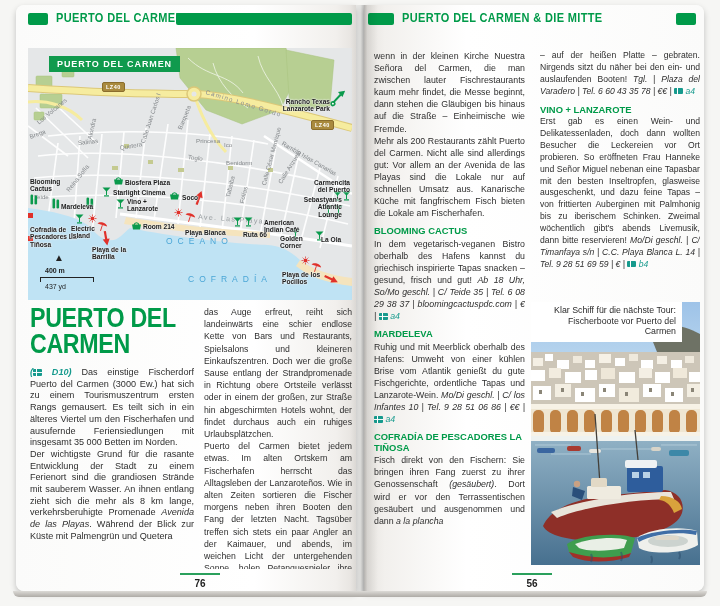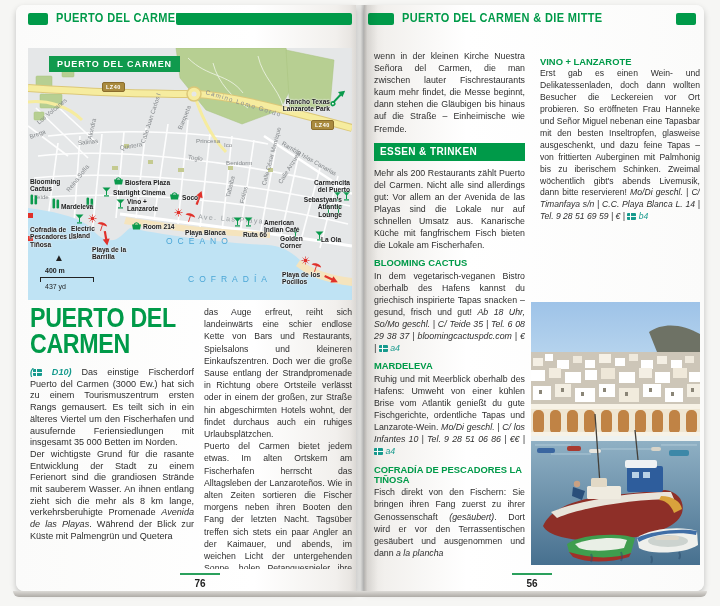--- a/index.html
+++ b/index.html
@@ -355,30 +355,30 @@
     <p class="lead"><span class="seg-i" style="color: rgb(22, 154, 141);">(</span><span class="mapref"></span><span class="seg-i" style="color: rgb(22, 154, 141);"> D10) </span><span class="seg-b">Das einstige Fischerdorf Puerto del Carmen (3000 Ew.) hat sich zu einem Tourismuszentrum ersten Rangs gemausert. Es teilt sich in ein älteres Viertel um den Fischerhafen und ausufernde Feriensiedlungen mit insgesamt 35 000 Betten im Norden.</span></p>
     <p><span>Der wichtigste Grund für die rasante Entwicklung der Stadt zu einem Ferienort sind die grandiosen Strände mit sauberem Wasser. An ihnen entlang zieht sich die mehr als 8 km lange, verkehrsberuhigte Promenade </span><span class="seg-i">Avenida de las Playas</span><span>. Während der Blick zur Küste mit Palmengrün und Quetera</span></p>
   </div>
   <div class="col lc2">
     <p><span>das Auge erfreut, reiht sich landeinwärts eine schier endlose Kette von Bars und Restaurants, Spielsalons und kleineren Einkaufszentren. Doch wer die große Sause entlang der Strandpromenade in Richtung obere Ortsteile verlässt oder in einem der großen, zur Straße hin abgeschirmten Hotels wohnt, der findet durchaus auch ein ruhiges Urlaubsplätzchen.</span></p>
     <p><span>Puerto del Carmen bietet jedem etwas. Im alten Ortskern am Fischerhafen herrscht das Alltagsleben der Lanzaroteños. Wie in alten Zeiten sortieren die Fischer morgens neben ihren Booten den Fang der letzten Nacht. Tagsüber treffen sich stets ein paar Angler an der Kaimauer, und abends, im weichen Licht der untergehenden Sonne, holen Petanquespieler ihre Eisenkugeln für ein Spielchen heraus. Und</span></p>
   </div>
 
   <div class="col rc1">
     <p><span>wenn in der kleinen Kirche Nuestra Señora del Carmen, die man zwischen lauter Fischrestaurants kaum mehr findet, die Messe beginnt, dann stehen die Gläubigen bis hinaus auf die Straße – Einheimische wie Fremde.</span></p>
-    <div class="banner">ESSEN &amp; TRINKEN</div>
     <p><span>Mehr als 200 Restaurants zählt Puerto del Carmen. Nicht alle sind allerdings gut: Vor allem an der Avenida de las Playas sind die Lokale nur auf schnellen Umsatz aus. Kanarische Küche mit fangfrischem Fisch bieten die Lokale am Fischerhafen.</span></p>
     <h4 class="gr-head">BLOOMING CACTUS</h4>
     <p><span>In dem vegetarisch-veganen Bistro oberhalb des Hafens kannst du griechisch inspirierte Tapas snacken – gesund, frisch und gut! </span><span class="seg-i">Ab 18 Uhr, So/Mo geschl. | C/ Teide 35 | Tel. 6 08 29 38 37 | bloomingcactuspdc.com | € | </span><span class="mapref"></span><span class="seg-i" style="color: rgb(22, 154, 141);"> a4</span></p>
     <h4 class="gr-head">MARDELEVA</h4>
     <p><span>Ruhig und mit Meerblick oberhalb des Hafens: Umweht von einer kühlen Brise vom Atlantik genießt du gute Fischgerichte, ordentliche Tapas und Lanzarote-Wein. </span><span class="seg-i">Mo/Di geschl. | C/ los Infantes 10 | Tel. 9 28 51 06 86 | €€ | </span><span class="mapref"></span><span class="seg-i" style="color: rgb(22, 154, 141);"> a4</span></p>
     <h4 class="gr-head">COFRADÍA DE PESCADORES LA TIÑOSA</h4>
     <p><span>Fisch direkt von den Fischern: Sie bringen ihren Fang zuerst zu ihrer Genossenschaft </span><span class="seg-i">(gesäubert)</span><span>. Dort wird er vor den Terrassentischen gesäubert und ausgenommen und dann </span><span class="seg-i">a la plancha</span></p>
   </div>
   <div class="col rc2">
+    <p><span>– auf der heißen Platte – gebraten. Nirgends sitzt du näher bei den ein- und auslaufenden Booten! </span><span class="seg-i">Tgl. | Plaza del Varadero | Tel. 6 60 43 35 78 | €€ | </span><span class="mapref"></span><span class="seg-i" style="color: rgb(22, 154, 141);"> a4</span></p>
     <h4 class="gr-head">VINO + LANZAROTE</h4>
     <p><span>Erst gab es einen Wein- und Delikatessenladen, doch dann wollten Besucher die Leckereien vor Ort probieren. So eröffneten Frau Hanneke und Señor Miguel nebenan eine Tapasbar mit den besten Inseltropfen, glasweise ausgeschenkt, und dazu feine Tapas – von frittierten Auberginen mit Palmhonig bis zu iberischem Schinken. Zweimal wöchentlich gibt's abends Livemusik, dann bitte reservieren! </span><span class="seg-i">Mo/Di geschl. | C/ Timanfaya s/n | C.C. Playa Blanca L. 14 | Tel. 9 28 51 69 59 | € | </span><span class="mapref"></span><span class="seg-i" style="color: rgb(22, 154, 141);"> b4</span></p>
   </div>
 
   <div id="photo">
     <svg width="169" height="263" viewBox="0 0 169 263">
       <defs>
         <linearGradient id="skyg" x1="0" y1="0" x2="0" y2="1">
           <stop offset="0" stop-color="#9ec3e8"></stop>
             <stop offset="1" stop-color="#c2dcf0"></stop>
@@ -482,20 +482,21 @@
       <ellipse cx="137" cy="239" rx="20" ry="6" fill="#ccd3cf"></ellipse>
       <rect x="124" y="234" width="24" height="4" rx="2" fill="#ded8ca"></rect>
       <g stroke="#2e506e" stroke-width="2" opacity="0.55" fill="none">
         <path d="M60 252 q2 4 0 8"></path>
           <path d="M90 250 q2 5 0 9"></path>
         <path d="M120 254 q2 4 0 7"></path>
           <path d="M148 250 q2 4 0 7"></path>
       </g>
     </svg>
   </div>
+  <div id="caption">Klar Schiff für die nächste Tour: Fischerboote vor Puerto del Carmen</div>
 
   <div class="foot" style="left:180px">
     <div class="foot-line"></div>
     <div class="foot-num">76</div>
   </div>
   <div class="foot" style="left:512px">
     <div class="foot-line"></div>
     <div class="foot-num">56</div>
   </div>
 

